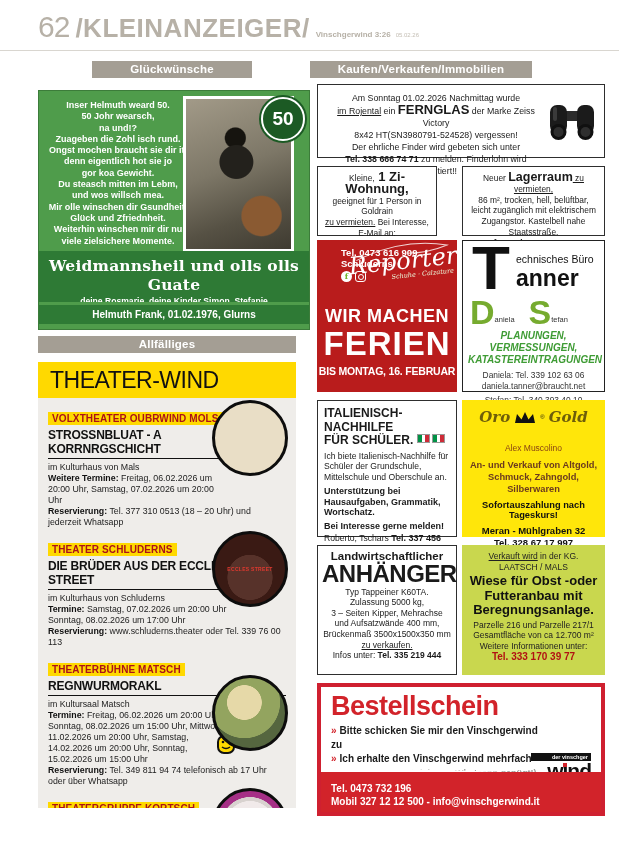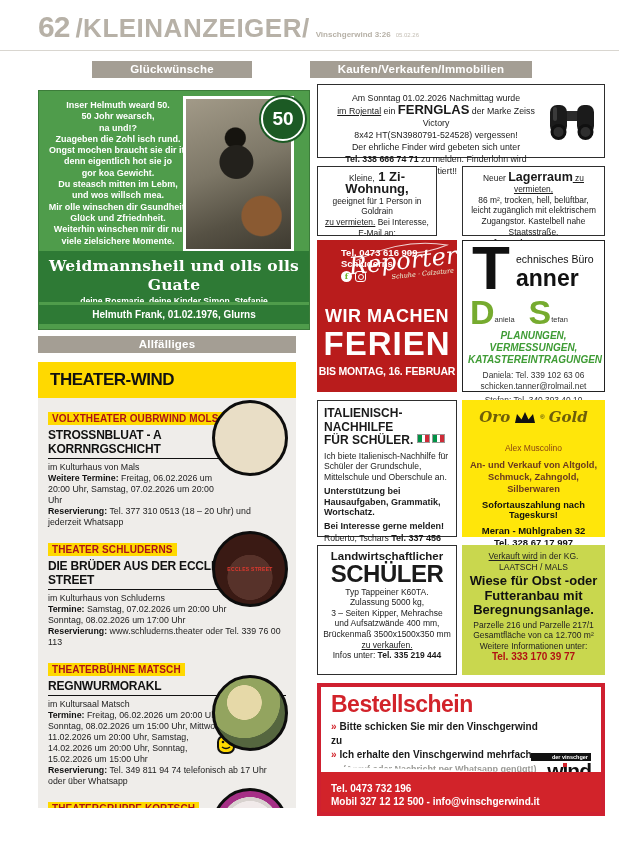--- a/index.html
+++ b/index.html
@@ -2,21 +2,21 @@
 <html><head>
 <meta charset="utf-8">
 <style>
   html,body{margin:0;padding:0;background:#fff;}
   .page{position:relative;width:619px;height:850px;background:#fff;overflow:hidden;
         font-family:"Liberation Sans",sans-serif;color:#1a1a1a;}
   .abs{position:absolute;box-sizing:border-box;}
 
   
   .hdr{position:absolute;left:38px;top:10px;display:flex;align-items:baseline;color:#b7b1a7;}
-  .hdr-num{font-size:30px;font-weight:bold;letter-spacing:-1px;}
+  .hdr-num{font-size:30px;font-weight:normal;letter-spacing:-1px;}
   .hdr-title{font-size:26px;font-weight:700;letter-spacing:0.5px;margin-left:6px;}
   .hdr-issue{font-size:8px;font-weight:bold;margin-left:6px;color:#b7b1a7;}
   .hdr-date{font-size:6px;margin-left:5px;color:#c4beb4;}
   .rule{position:absolute;left:0;right:0;top:50px;height:1px;background:#d9d6d0;}
 
   
   .bar{position:absolute;height:17px;background:#a49e94;color:#fff;font-weight:bold;
        font-size:11.5px;text-align:center;line-height:17px;letter-spacing:0.2px;}
 
   
@@ -36,21 +36,21 @@
               color:#fff;text-align:center;padding-top:5px;}
   .bday-greet{font-family:"DejaVu Serif",serif;font-weight:bold;font-size:15.5px;letter-spacing:0.2px;}
   .bday-from{font-size:8.6px;font-weight:bold;line-height:11px;margin-top:2px;}
   .bday-foot{position:absolute;left:0;right:0;top:211px;height:19px;background:#2e7a35;
              border-top:3px solid #4f9c4b;color:#fff;font-size:10px;font-weight:bold;
              text-align:center;line-height:19px;}
 
   
   .twbox{left:38px;top:362px;width:258px;height:446px;background:#efedea;overflow:hidden;}
   .twban{height:36px;background:#ffd900;display:flex;align-items:center;padding-left:12px;}
-  .twban-t{font-size:17px;font-weight:700;letter-spacing:-0.5px;color:#111;}
+  .twban-t{font-size:23px;font-weight:400;letter-spacing:-0.5px;color:#111;}
   .tw-entries{padding:10px 10px 0 10px;}
   .tw-e{position:relative;margin-bottom:11px;}
   .tw-group{display:inline-block;background:#ffd900;color:#ab1217;font-weight:bold;
             font-size:10px;padding:1px 4px;letter-spacing:0.1px;}
   .tw-title{font-size:12px;font-weight:800;letter-spacing:-0.2px;color:#111;
             border-bottom:1.5px solid #111;padding:2px 0 2px 0;margin-bottom:3px;}
   .tw-body{font-size:8.8px;line-height:11px;color:#222;}
   .tw-b{font-weight:bold;color:#111;}
   .pr{padding-right:56px;}
   .mr{margin-right:44px;}
@@ -126,21 +126,21 @@
   .anhaenger{left:317px;top:545px;width:140px;height:130px;padding:5px 4px;font-size:8.5px;line-height:10.6px;}
   .ah-t1{font-size:11.5px;font-weight:800;}
   .ah-t2{font-size:24px;font-weight:800;line-height:24px;letter-spacing:-0.5px;margin-bottom:1px;}
 
   .wiese{left:462px;top:545px;width:143px;height:130px;background:#c9d74e;padding:6px 5px;
          font-size:8.5px;line-height:10.6px;color:#222;}
   .wi-t{font-size:13px;font-weight:800;line-height:14.5px;color:#111;}
   .wi-tel{font-size:10px;font-weight:800;color:#b11212;margin-top:1px;}
 
   .bestell{left:317px;top:683px;width:288px;height:133px;border:4px solid #cf2030;background:#fff;overflow:hidden;}
-  .bs-title{color:#d2232a;font-size:23px;font-weight:800;letter-spacing:-0.5px;padding:4px 12px 2px 10px;}
+  .bs-title{color:#d2232a;font-size:27px;font-weight:800;letter-spacing:-0.5px;padding:4px 12px 2px 10px;}
   .bs-rows{padding-left:10px;font-size:10px;font-weight:bold;color:#1a1a1a;line-height:14px;width:215px;}
   .bs-arrow{color:#d2232a;margin-right:3px;}
   .bs-note{color:#9a9a96;font-size:9px;padding-left:12px;}
   .bs-logo{position:absolute;right:10px;top:66px;width:60px;}
   .bs-logo-top{background:#111;color:#fff;font-size:5.5px;font-weight:bold;text-align:right;padding:1px 3px;}
   .bs-logo-main{font-size:21px;font-weight:800;color:#111;letter-spacing:-1px;line-height:20px;
                 text-align:right;position:relative;}
   .bs-logo-dot{position:absolute;right:24px;top:2px;width:4px;height:4px;background:#d2232a;}
   .bs-diag{position:absolute;left:-4px;right:-4px;bottom:34px;height:12px;background:#fff;
            transform:skewY(1.8deg);transform-origin:left;}
@@ -312,21 +312,21 @@
     </div>
     <div class="tn-ds">
       <span class="tn-big">D</span><span class="tn-sm">aniela</span><span class="tn-big tn-s">S</span><span class="tn-sm">tefan</span>
     </div>
     <div class="tn-serv">
       <span style="display:block">PLANUNGEN, VERMESSUNGEN,</span>
       <span style="display:block">KATASTEREINTRAGUNGEN</span>
     </div>
     <div class="tn-c tn-gap">
       <span style="display:block">Daniela: Tel. 339 102 63 06</span>
-      <span style="display:block">schicken.tanner@rolmail.net</span>
+      <span style="display:block">daniela.tanner@braucht.net</span>
     </div>
     <div class="tn-c tn-gap">
       <span style="display:block">Stefan: Tel. 340 393 40 10</span>
       <span style="display:block">stefan.tanner@rolmail.net</span>
     </div>
   </div>
 
   <div class="abs bordered nachhilfe">
     <div class="nh-title">ITALIENISCH-NACHHILFE</div>
     <div class="nh-title"><span>FÜR SCHÜLER.</span><span class="nh-flags">
@@ -356,21 +356,21 @@
     <div class="og-l3">Sofortauszahlung nach Tageskurs!</div>
     <div class="og-addr">
       <span style="display:block">Meran - Mühlgraben 32</span>
       <span style="display:block">Tel. 328 67 17 997</span>
     </div>
     <div class="og-l6">Terminvereinbarung erwünscht</div>
   </div>
 
   <div class="abs bordered cent anhaenger">
     <div class="ah-t1">Landwirtschaftlicher</div>
-    <div class="ah-t2">SCHÜLER</div>
+    <div class="ah-t2">ANHÄNGER</div>
     <div>Typ Tappeiner K60TA.</div>
     <div>Zulassung 5000 kg,</div>
     <div>3 – Seiten Kipper, Mehrachse</div>
     <div>und Aufsatzwände 400 mm,</div>
     <div>Brückenmaß 3500x1500x350 mm</div>
     <div class="u">zu verkaufen.</div>
     <div><span>Infos unter: </span><span class="b">Tel. 335 219 444</span></div>
   </div>
 
   <div class="abs cent wiese">

